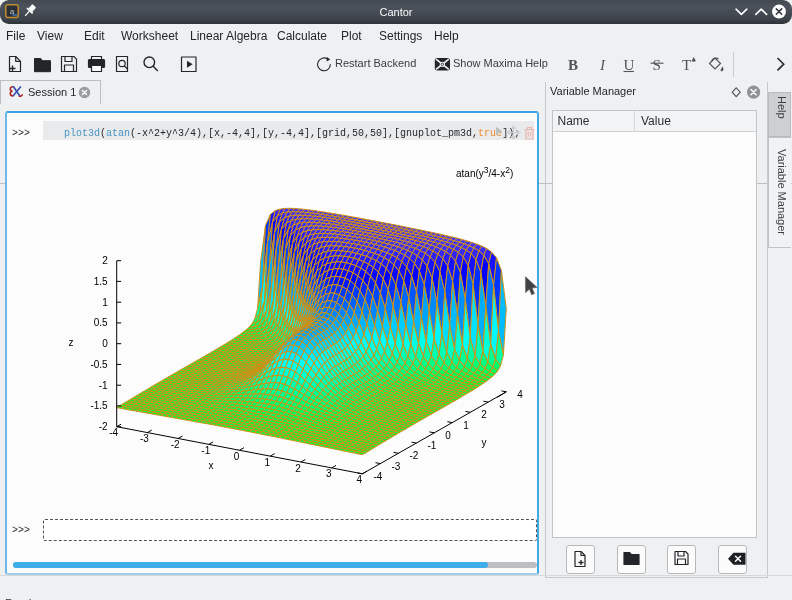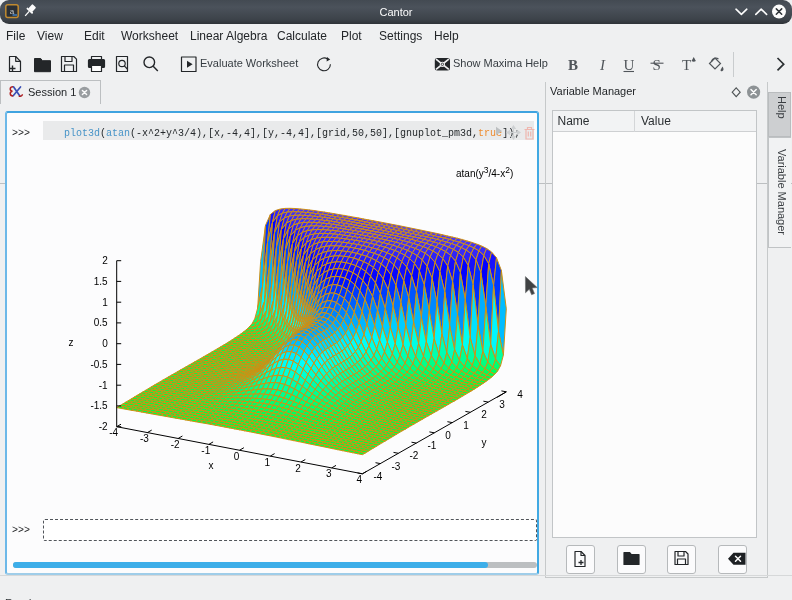--- a/index.html
+++ b/index.html
@@ -66,21 +66,21 @@
   <span style="left:37px">View</span>
   <span style="left:84px">Edit</span>
   <span style="left:121px">Worksheet</span>
   <span style="left:190px">Linear Algebra</span>
   <span style="left:277px">Calculate</span>
   <span style="left:341px">Plot</span>
   <span style="left:379px">Settings</span>
   <span style="left:434px">Help</span>
 </div>
 <div id="toolbar">
-  <span style="position:absolute;left:200px;top:0;line-height:33px">Evaluate Worksheet</span>
+    <span style="position:absolute;left:335px;top:0;line-height:33px">Restart Backend</span>
     <span style="position:absolute;left:453px;top:0;line-height:33px">Show Maxima Help</span>
 </div>
 <div id="tabbar">
   <div id="tabline"></div>
   <div id="tab1">
 
     <span class="txt">Session 1</span>
 
   </div>
 </div>

